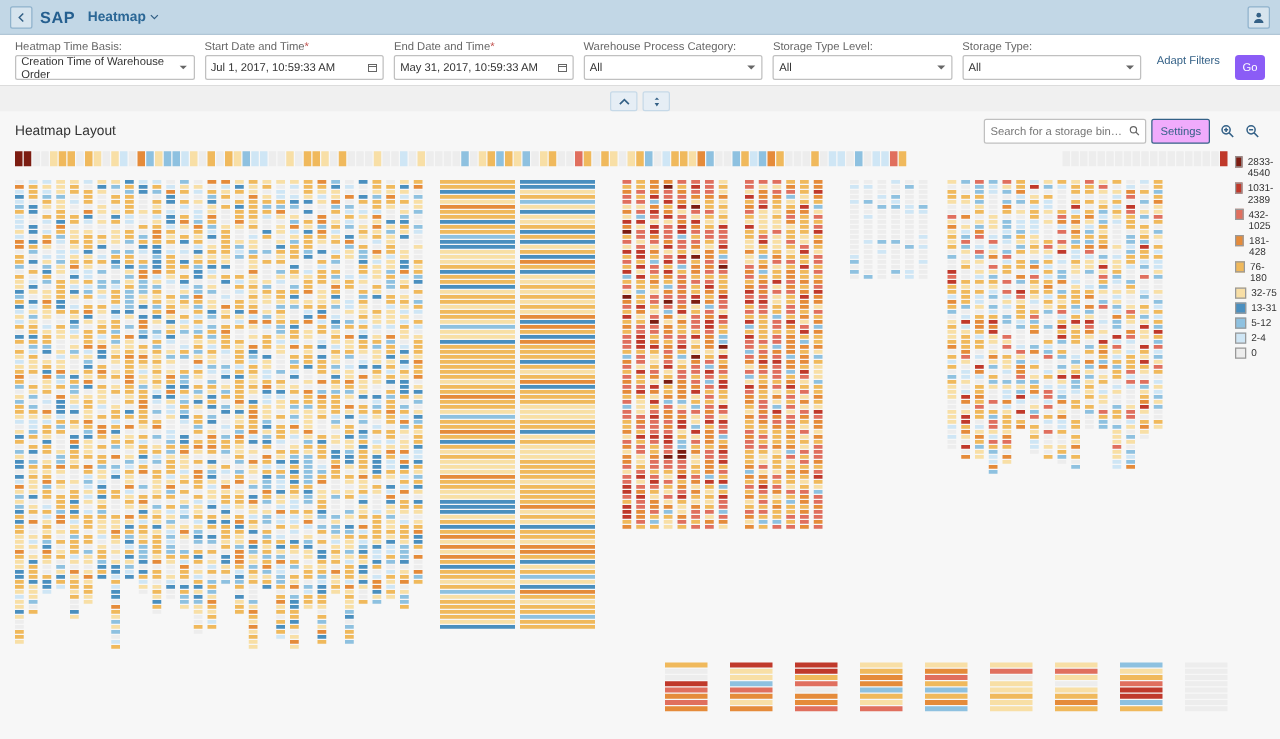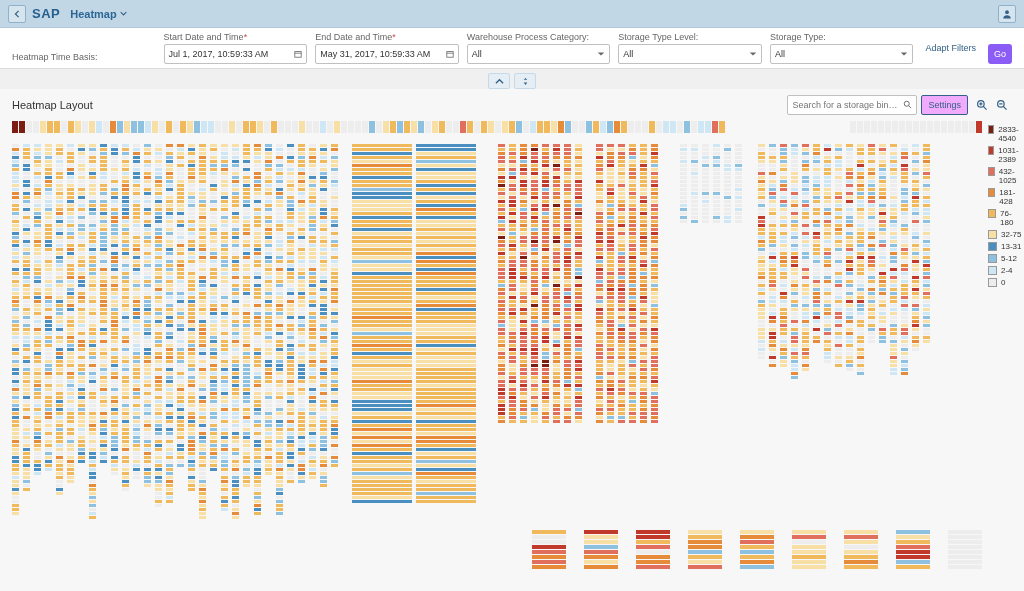--- a/index.html
+++ b/index.html
@@ -102,20 +102,26 @@
       </svg>
   </div>
 </div>
 
 <div class="page-hdr">
 
   <div class="filter-bar">
 
     <div class="fld">
       <span class="fld-lbl">Heatmap Time Basis:</span>
+      <div class="input">
+        <span>Creation Time of Warehouse Order</span>
+        <svg viewBox="0 0 10 10">
+            <path d="M1 3l4 4 4-4"></path>
+          </svg>
+      </div>
     </div>
 
     <div class="fld">
       <span class="fld-lbl req">Start Date and Time</span>
       <div class="input">
         <span>Jul 1, 2017, 10:59:33 AM</span>
         <svg viewBox="0 0 10 10">
             <rect x="1" y="2" width="8" height="7" stroke="#666" fill="none"></rect>
             <path d="M1 4h8" stroke="#666"></path>
           </svg>

